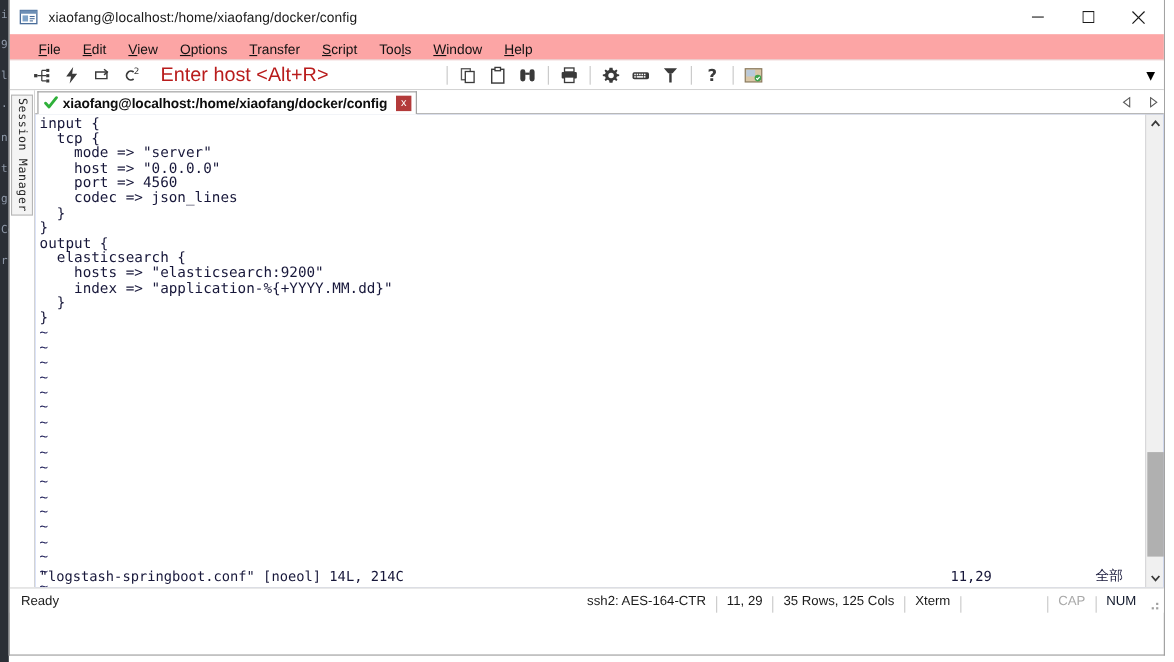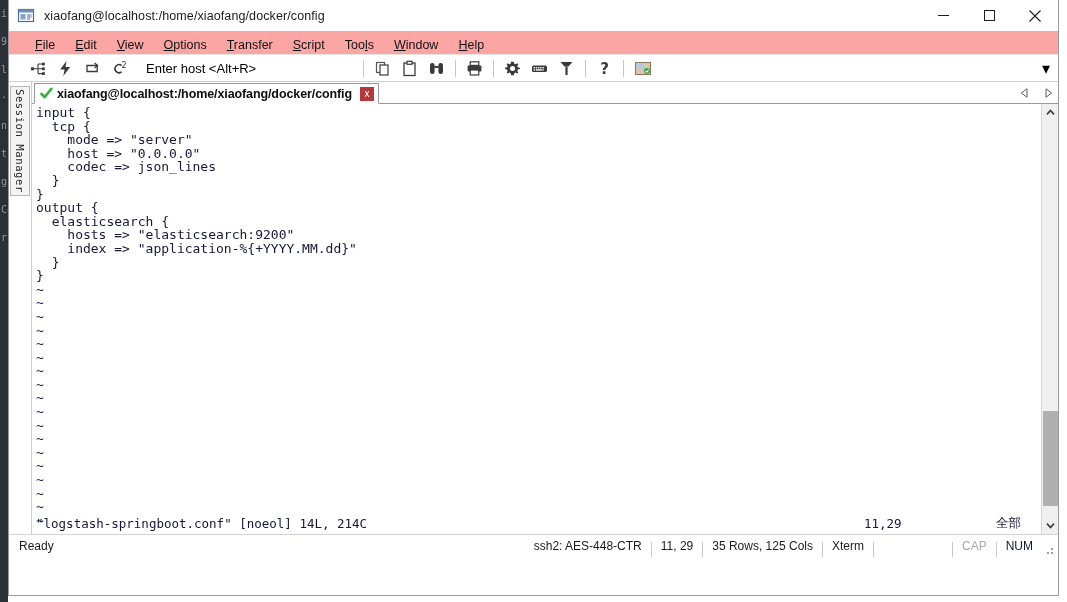--- a/index.html
+++ b/index.html
@@ -112,22 +112,22 @@
     flex: none;
   }
   .tb-sep {
     width: 1px;
     height: 17px;
     background: #c6c6c6;
     margin: 0 5px;
     flex: none;
   }
   .tb-hostinput {
-    font-size: 13px;
-    color: #000000;
+    font-size: 18px;
+    color: #b91c1c;
     margin-left: 9px;
     white-space: nowrap;
     cursor: text;
     padding: 2px 4px;
   }
   .tb-overflow {
     position: absolute;
     right: 4px;
     top: 0;
     height: 27px;
@@ -591,20 +591,21 @@
           </div>
         </div>
 
         <div class="term-wrap">
           <div class="terminal">
             <div id="term-lines">
                 <div class="term-line">input {</div>
                 <div class="term-line">  tcp {</div>
                 <div class="term-line">    mode =&gt; "server"</div>
                 <div class="term-line">    host =&gt; "0.0.0.0"</div>
+                <div class="term-line">    port =&gt; 4560</div>
                 <div class="term-line">    codec =&gt; json_lines</div>
                 <div class="term-line">  }</div>
                 <div class="term-line">}</div>
                 <div class="term-line">output {</div>
                 <div class="term-line">  elasticsearch {</div>
                 <div class="term-line">    hosts =&gt; "elasticsearch:9200"</div>
                 <div class="term-line">    index =&gt; "application-%{+YYYY.MM.dd}"</div>
                 <div class="term-line">  }</div>
                 <div class="term-line">}</div>
                 <div class="term-line term-tilde">~</div>
@@ -649,21 +650,21 @@
             </div>
           </div>
         </div>
 
       </div>
     </div>
 
     <div class="statusbar">
       <div class="sb-cell sb-ready">Ready</div>
       <div class="sb-spacer"></div>
-      <div class="sb-cell">ssh2: AES-448-CTR</div>
+      <div class="sb-cell">ssh2: AES-164-CTR</div>
       <div class="sb-div"></div>
       <div class="sb-cell">11,  29</div>
       <div class="sb-div"></div>
       <div class="sb-cell">35 Rows, 125 Cols</div>
       <div class="sb-div"></div>
       <div class="sb-cell">Xterm</div>
       <div class="sb-div"></div>
       <div style="width:78px"></div>
       <div class="sb-div"></div>
       <div class="sb-cell sb-cap">CAP</div>

